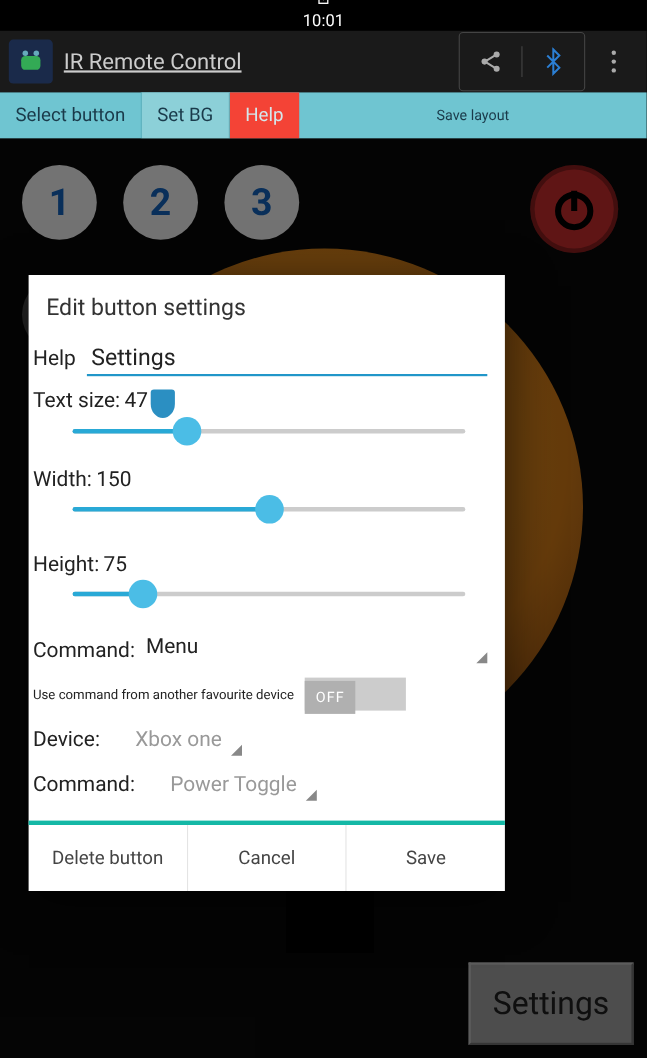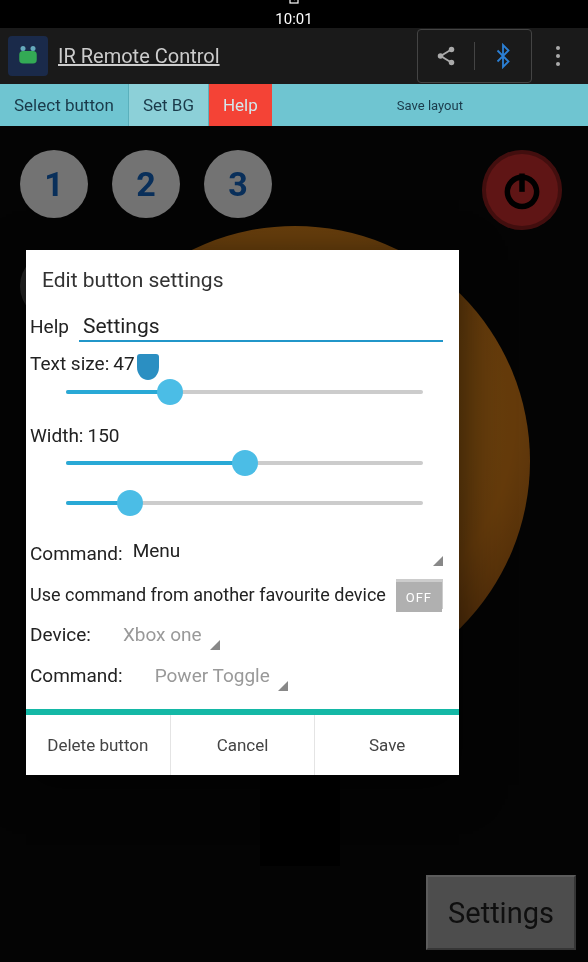--- a/index.html
+++ b/index.html
@@ -52,21 +52,21 @@
   .slider-thumb { position: absolute; width: 26px; height: 26px; background: #4bbde6; border-radius: 50%; top: -11px; transform: translateX(-50%); cursor: pointer; }
   .cursor-handle { display: inline-block; width: 22px; height: 26px; background: #2b8fc2; border-radius: 3px 3px 50% 50%; vertical-align: middle; margin-left: -2px; position: relative; top: 4px; }
   .cmd-row { display: flex; align-items: center; margin-top: 12px; gap: 10px; }
   .cmd-value { flex: 1; border-bottom: 1px solid transparent; position: relative; padding-bottom: 4px; font-size: 19px; }
   .spinner-tri { position: absolute; right: 0; bottom: 0; width: 0; height: 0; border-style: solid; border-width: 0 0 10px 10px; border-color: transparent transparent #888 transparent; }
   .fav-row { display: flex; align-items: center; margin-top: 12px; gap: 10px; }
   .toggle-off { width: 92px; height: 30px; background: #ccc; position: relative; }
   .toggle-off .knob { position: absolute; left: 0; top: 3px; width: 46px; height: 30px; background: #b0b0b0; display: flex; align-items: center; justify-content: center; color: #fff; font-size: 13px; letter-spacing: 1px; }
   .dev-row { display: flex; align-items: center; gap: 30px; margin-top: 10px; }
   .dev-value { color: #999; font-size: 19px; position: relative; padding: 4px 18px 4px 2px; }
-  .dialog-actions { display: flex; border-top: 6px solid #14b8a6; margin-top: 12px; }
+  .dialog-actions { display: flex; border-top: 4px solid #14b8a6; margin-top: 12px; }
   .dialog-actions .act { flex: 1; text-align: center; padding: 20px 0; font-size: 17px; color: #444; cursor: pointer; }
   .dialog-actions .act + .act { border-left: 1px solid #e4e4e4; }
 </style>
 </head>
 <body>
 
 <div class="screen">
 
   <div class="status-bar">
     <span class="status-icon">
@@ -174,37 +174,41 @@
         <span>Width:</span>
         <span>150</span>
       </div>
       <div class="slider-wrap">
         <div class="slider-track">
             <div class="slider-fill" id="f2" style="width: 50%;"></div>
             <div class="slider-thumb" id="t2" style="left: 50%;"></div>
           </div>
       </div>
 
+      <div class="slider-label" style="margin-top:14px;">
+        <span>Height:</span>
+        <span>75</span>
+      </div>
       <div class="slider-wrap">
         <div class="slider-track">
             <div class="slider-fill" id="f3" style="width: 18%;"></div>
             <div class="slider-thumb" id="t3" style="left: 18%;"></div>
           </div>
       </div>
 
       <div class="cmd-row">
         <span class="row-label">Command:</span>
         <div class="cmd-value">
           <span>Menu</span>
           <span class="spinner-tri"></span>
         </div>
       </div>
 
       <div class="fav-row">
-        <span class="row-label" style="font-size:18px;">Use command from another favourite device</span>
+        <span class="row-label" style="font-size:12px;">Use command from another favourite device</span>
         <div class="toggle-off">
           <div class="knob">OFF</div>
         </div>
       </div>
 
       <div class="dev-row">
         <span class="row-label">Device:</span>
         <div class="dev-value">
           <span>Xbox one</span>
           <span class="spinner-tri"></span>

